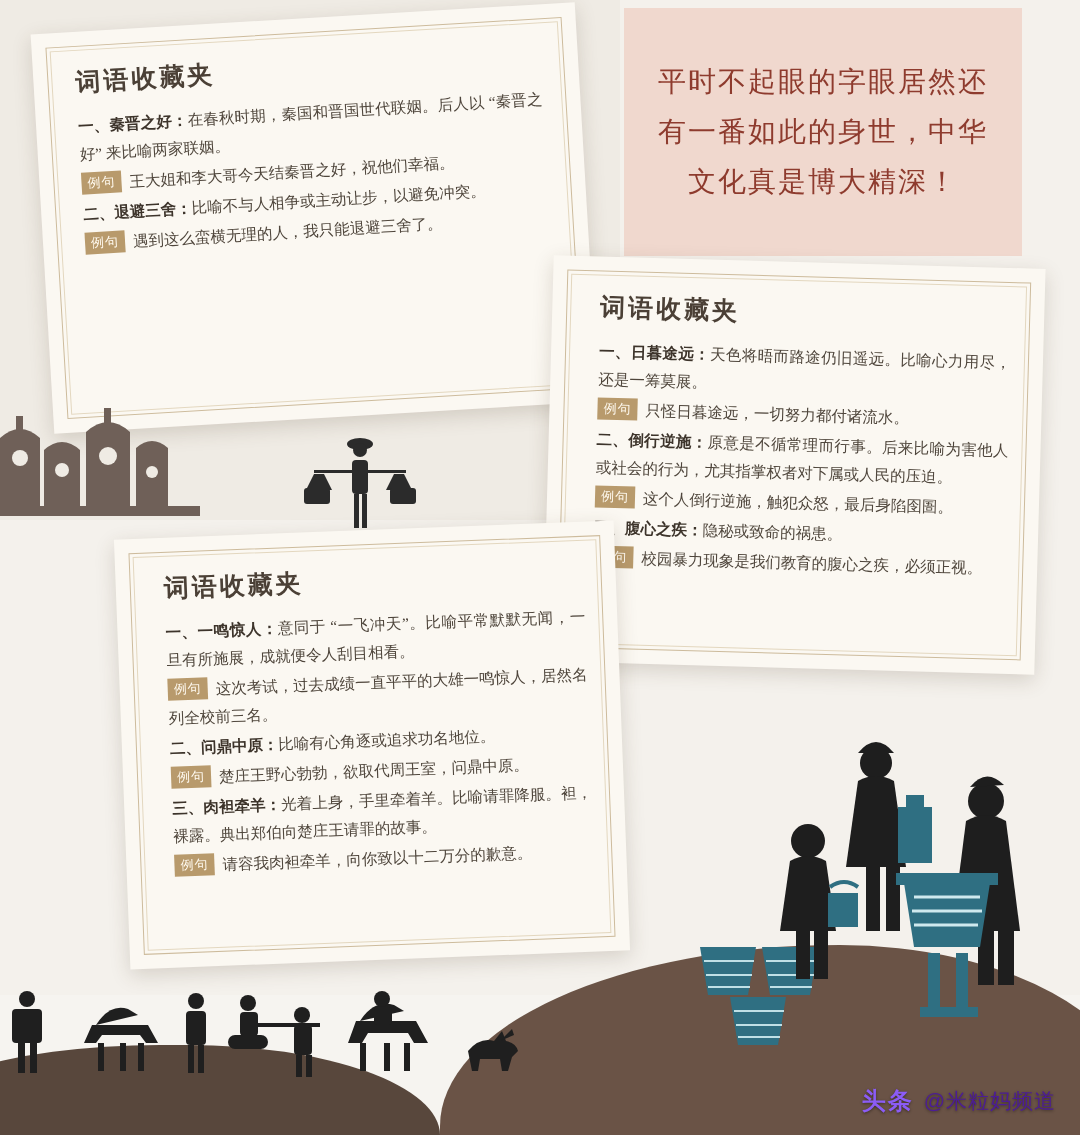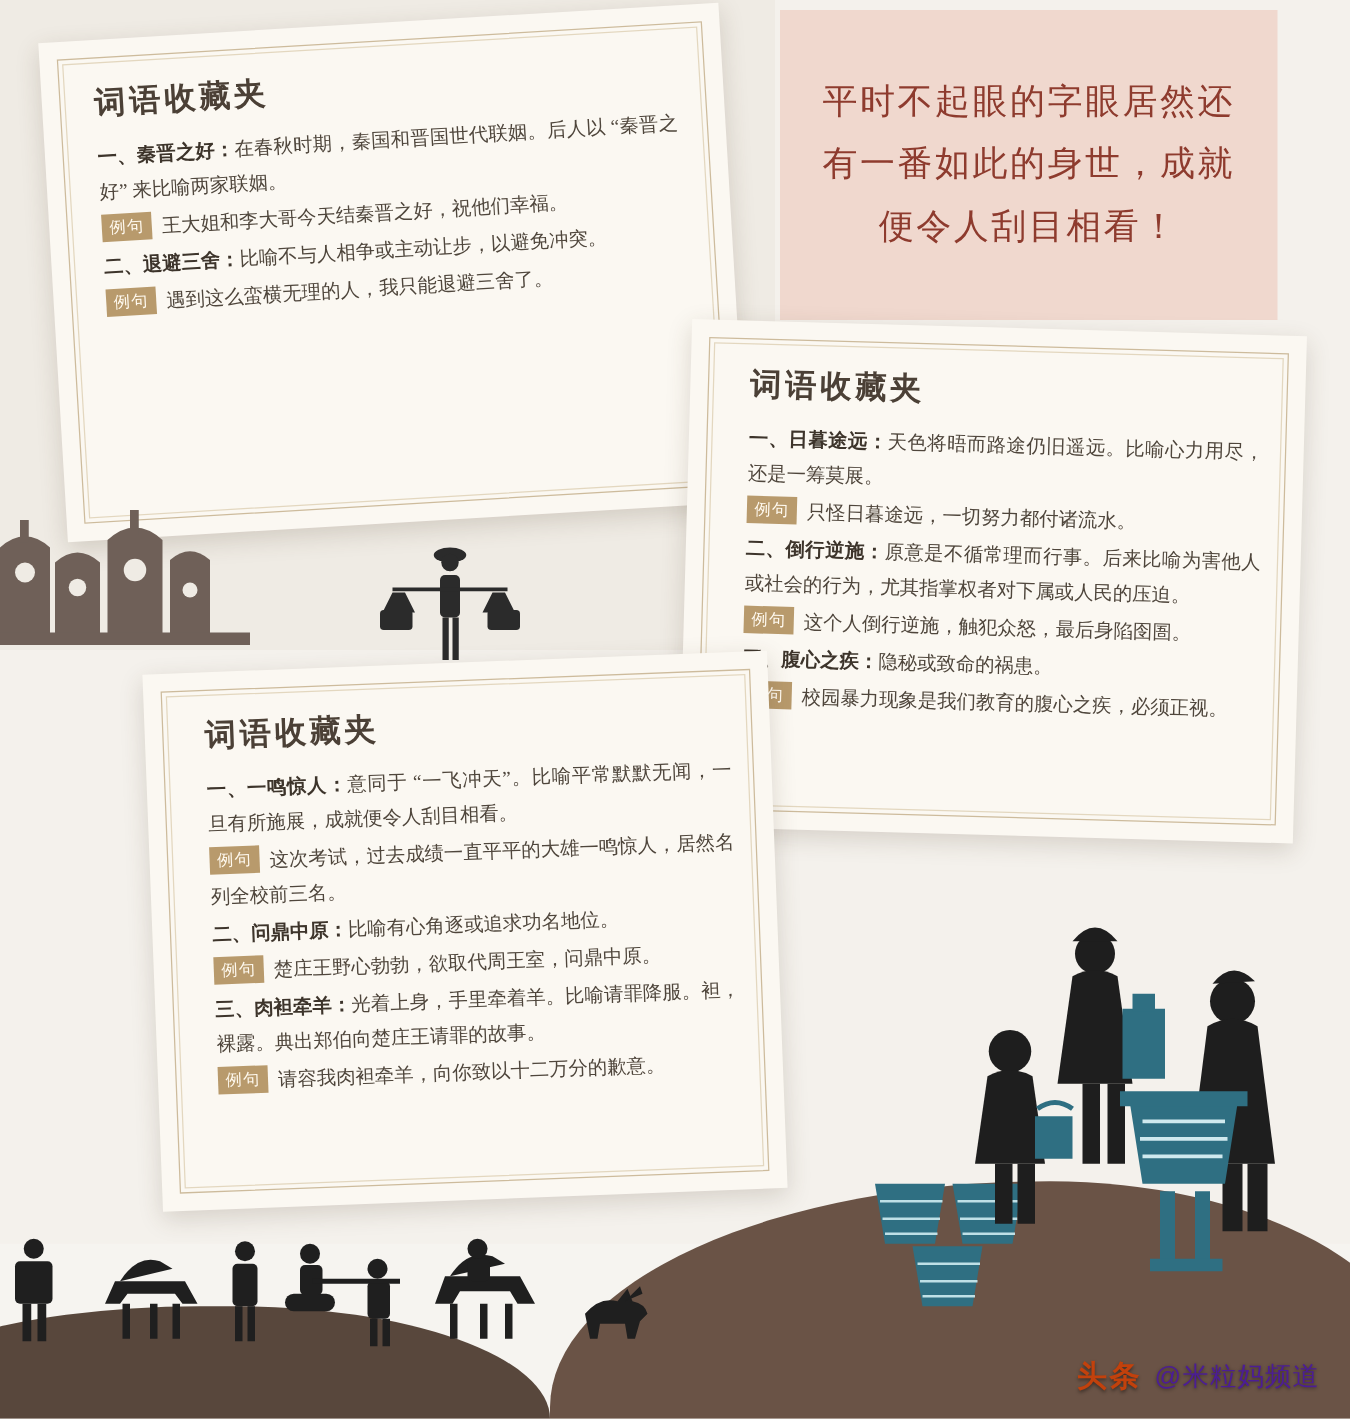--- a/index.html
+++ b/index.html
@@ -172,21 +172,21 @@
     right: 24px;
     bottom: 18px;
     display: flex;
     align-items: center;
     gap: 10px;
   }
   #watermark .wm-logo {
     font-family: "Liberation Serif", serif;
     font-size: 24px;
     font-weight: bold;
-    color: #c2410c;
+    color: #8b5cf6;
     letter-spacing: 2px;
     text-shadow: 0 1px 3px rgba(0,0,0,0.45);
   }
   #watermark .wm-text {
     font-family: "Liberation Sans", sans-serif;
     font-size: 21px;
     color: #4c1d95;
     letter-spacing: 1px;
     text-shadow: 0 1px 3px rgba(0,0,0,0.45);
   }
@@ -195,21 +195,21 @@
 <body>
 
 <div id="page">
 
   <div class="bg-beige-left"></div>
   <div class="bg-ground"></div>
   <div class="bg-hill"></div>
   <div class="bg-hill2"></div>
 
   <div id="quote-box">
-    <div class="quote-text">平时不起眼的字眼居然还有一番如此的身世，成就便令人刮目相看！</div>
+    <div class="quote-text">平时不起眼的字眼居然还有一番如此的身世，中华文化真是博大精深！</div>
   </div>
 
   <div class="card" id="card-1">
     <div class="inner-border"></div>
     <div class="card-body">
       <div class="card-title">词语收藏夹</div>
 
       <div class="entry">
         <span class="term">一、秦晋之好：</span><span>在春秋时期，秦国和晋国世代联姻。后人以 “秦晋之好” 来比喻两家联姻。</span>
       </div>

